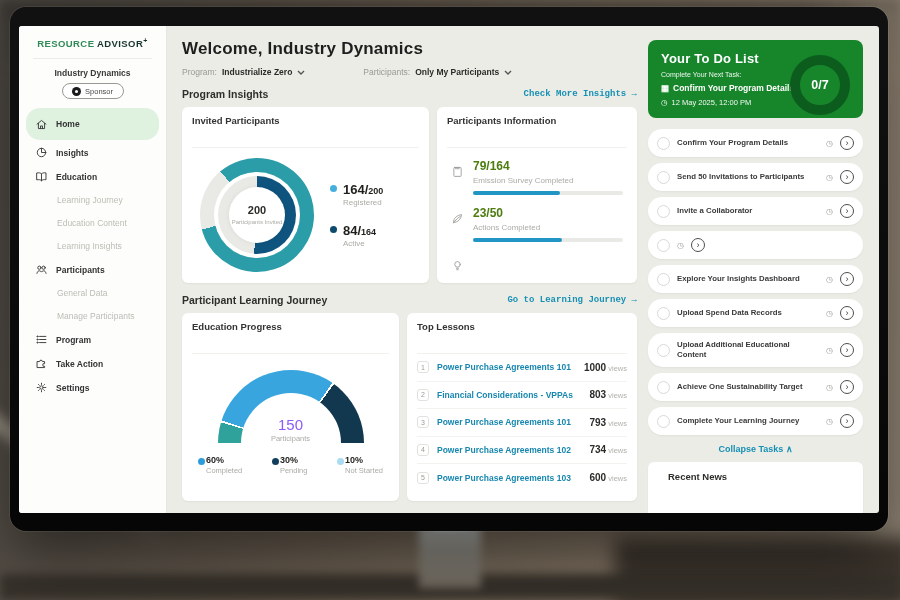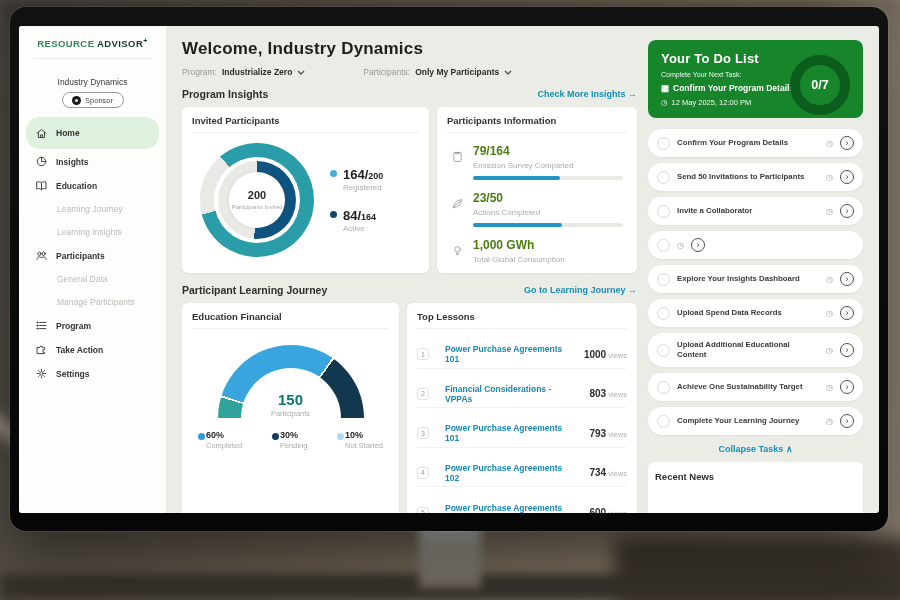--- a/index.html
+++ b/index.html
@@ -15,45 +15,45 @@
   .stand-cap { position:absolute; left:427px; top:519px; width:47px; height:15px; border-radius:50%; background:linear-gradient(#e8eceb,#aab0ad); filter:blur(1px); }
 
   .monitor { position:absolute; left:10px; top:7px; width:878px; height:524px; background:linear-gradient(#111,#060606); border-radius:16px;
     box-shadow:0 0 0 1px rgba(255,255,255,.07), 0 26px 60px rgba(0,0,0,.5); }
   .screen { position:absolute; left:9px; top:19px; width:860px; height:487px; background:#ECECE7; border-radius:3px; overflow:hidden; display:flex; }
 
   
   .sidebar { width:148px; flex-shrink:0; background:#FDFDFB; border-right:1px solid #E6E6E1; padding-top:11px; display:flex; flex-direction:column; }
   .logo { text-align:center; font-weight:bold; font-size:9.5px; letter-spacing:.4px; padding-bottom:9px; margin:0 14px; border-bottom:1px solid #ECECE7; }
   .logo .p1 { color:#2F8A57; } .logo .p2 { color:#17352C; } .logo sup { font-size:7px; color:#17352C; }
-  .org { text-align:center; margin-top:18px; font-size:8.5px; font-weight:normal; color:#3A3A3A; }
+  .org { text-align:center; margin-top:9px; font-size:8.5px; font-weight:bold; color:#3A3A3A; }
   .sponsor { margin:5px auto 9px; width:62px; height:16px; border:1px solid #9a9a94; border-radius:9px; display:flex; align-items:center; justify-content:center; gap:4px; font-size:7.5px; color:#4a4a46; background:#fff; }
   .sponsor .sdot { width:9px; height:9px; border-radius:50%; background:#1b1b1b; position:relative; }
   .sponsor .sdot::after { content:""; position:absolute; left:3px; top:3px; width:3px; height:3px; border-radius:50%; background:#fff; }
   .nav { display:flex; flex-direction:column; gap:1px; padding-bottom:8px; }
   .nav-item { display:flex; align-items:center; gap:8px; height:23px; padding:0 10px 0 16px; font-size:8.5px; font-weight:bold; color:#333; cursor:pointer; }
   .nav-item.active { background:#DFF2E0; border-radius:14px; margin:0 7px; padding-left:9px; height:32px; }
   .nav-item.sub { padding-left:38px; color:#BCBCB6; font-weight:normal; height:22px; }
   .nav-item svg { width:13px; height:13px; stroke:#3F3F3F; fill:none; stroke-width:1.2; stroke-linecap:round; stroke-linejoin:round; flex-shrink:0; }
 
   
   .main { flex:1; padding:13px 11px 0 15px; min-width:0; }
   .welcome { font-size:17px; font-weight:bold; color:#1E1E1E; letter-spacing:.2px; }
   .filters { display:flex; gap:58px; margin-top:8px; }
   .filter { display:flex; align-items:center; gap:5px; font-size:8.5px; }
   .filter .flabel { color:#9a9a95; }
   .filter .fvalue { color:#2b2b28; font-weight:bold; }
   .chev { width:8px; height:5px; stroke:#555; fill:none; stroke-width:1.4; }
   .sec-hdr { display:flex; justify-content:space-between; align-items:center; margin-top:11px; margin-bottom:7px; }
   .sec-title { font-size:10.5px; font-weight:bold; color:#2E2E2B; }
-  .sec-link { font-size:9px; font-weight:bold; color:#1790B4; cursor:pointer; }
+  .sec-link { font-size:9px; font-weight:bold; color:#1790B4; cursor:pointer;font-family:Liberation Mono, monospace; }
   .cards-row1 { display:grid; grid-template-columns:247px 1fr; gap:8px; }
   .cards-row2 { display:grid; grid-template-columns:217px 1fr; gap:8px; }
   .card { background:#fff; border-radius:6px; box-shadow:0 1px 2px rgba(0,0,0,.05); padding:8px 10px 9px; }
-  .card-title { font-size:9.5px; font-weight:bold; color:#333; padding-bottom:6px; border-bottom:1px solid #F0F0EC; }
+  .card-title { font-size:9.5px; font-weight:bold; color:#333; padding-bottom:21px; border-bottom:1px solid #F0F0EC; }
 
   
   .invited-body { display:flex; align-items:center; gap:16px; padding:10px 0 2px 8px; }
   .donut { position:relative; width:114px; height:114px; flex-shrink:0; }
   .ring-o { position:absolute; inset:0; border-radius:50%; transform:rotate(-40deg); }
   .hole1 { position:absolute; inset:14px; border-radius:50%; background:#fff; }
   .ring-i { position:absolute; inset:18px; border-radius:50%; }
   .hole2 { position:absolute; inset:29px; border-radius:50%; background:#fff; display:flex; flex-direction:column; align-items:center; justify-content:center; box-shadow:0 0 5px rgba(0,0,0,.07); }
   .hole2 .cv { font-size:11px; font-weight:bold; color:#2b2b28; }
   .hole2 .cl { font-size:6px; color:#ababa6; text-align:center; line-height:1.5; margin-top:2px; }
@@ -72,29 +72,29 @@
   .pinfo-lab { font-size:8px; color:#ababa6; margin-top:3px; }
   .bar-track { height:4px; background:#E9E9E5; border-radius:2px; margin-top:6px; }
   .bar-fill { height:4px; border-radius:2px; background:#2196C4; }
 
   
   .gauge-wrap { display:flex; justify-content:center; padding-top:16px; }
   .gauge { position:relative; width:146px; height:73px; overflow:hidden; }
   .gauge-arc { position:absolute; left:0; top:0; width:146px; height:146px; border-radius:50%; }
   .gauge-hole { position:absolute; left:23px; top:23px; width:100px; height:100px; border-radius:50%; background:#fff; }
   .gauge-center { position:absolute; left:0; right:0; bottom:0; text-align:center; }
-  .gauge-center .gv { font-size:15px; font-weight:bold; color:#0f766e; }
+  .gauge-center .gv { font-size:15px; font-weight:normal; color:#8b5cf6; }
   .gauge-center .gl { font-size:7.5px; color:#ababa6; margin-top:1px; }
   .glegend { display:flex; justify-content:space-between; padding:12px 6px 0; }
   .gleg-item { display:flex; gap:1px; align-items:flex-start; }
   .gleg-pct { font-size:9px; font-weight:bold; color:#1f1f1c; }
   .gleg-lab { font-size:7.5px; color:#ababa6; margin-top:1px; }
 
   
-  .lesson-row { display:flex; align-items:center; gap:16px; height:27.5px; border-bottom:1px solid #F2F2EE;margin-top:12px; }
+  .lesson-row { display:flex; align-items:center; gap:8px; height:27.5px; border-bottom:1px solid #F2F2EE; }
   .lesson-row:last-child { border-bottom:none; }
   .lnum { width:12px; height:12px; border:1px solid #E2E2DD; border-radius:3px; font-size:7px; color:#9a9a95; display:flex; align-items:center; justify-content:center; flex-shrink:0; }
   .ltitle { flex:1; font-size:8.5px; font-weight:bold; color:#1787B0; cursor:pointer; }
   .lviews { font-size:10px; font-weight:bold; color:#2b2b28; }
   .lviews small { font-size:7.5px; font-weight:normal; color:#b0b0ab; }
 
   
   .rightcol { width:231px; flex-shrink:0; padding:14px 16px 0 0; display:flex; flex-direction:column; }
   .todo-card { background:#17862B; border-radius:8px; padding:11px 13px; color:#fff; position:relative; flex-shrink:0; }
   .todo-title { font-size:13px; font-weight:bold; letter-spacing:.2px; }
@@ -102,21 +102,21 @@
   .todo-task { font-size:8.5px; font-weight:bold; margin-top:5px; display:flex; gap:4px; align-items:center; }
   .todo-date { font-size:7.5px; margin-top:5px; display:flex; gap:4px; align-items:center; opacity:.95; }
   .todo-ring { position:absolute; right:13px; top:15px; width:60px; height:60px; border-radius:50%; border:10px solid #0B5C1D; display:flex; align-items:center; justify-content:center; font-size:12.5px; font-weight:bold; }
   .task-list { margin-top:11px; display:flex; flex-direction:column; gap:6px; }
   .task-row { background:#fff; border-radius:15px; padding:7px 9px; display:flex; align-items:center; gap:7px; box-shadow:0 1px 2px rgba(0,0,0,.05); cursor:pointer; }
   .task-check { width:13px; height:13px; border:1.4px solid #D9D9D4; border-radius:50%; flex-shrink:0; }
   .task-label { flex:1; font-size:7.8px; font-weight:bold; color:#3A3A3A; line-height:1.3; }
   .task-clock { font-size:8px; color:#a0a09b; }
   .task-chev { width:14px; height:14px; border:1.2px solid #4e4e4a; border-radius:50%; display:flex; align-items:center; justify-content:center; font-size:9px; color:#3a3a36; flex-shrink:0; padding-bottom:1px; }
   .collapse-link { text-align:center; font-size:9px; font-weight:bold; color:#1790B4; margin:9px 0 8px; cursor:pointer; }
-  .news-card { background:#fff; border-radius:6px 6px 0 0; padding:9px 7px; flex:1; box-shadow:0 1px 2px rgba(0,0,0,.05); }
+  .news-card { background:#fff; border-radius:6px 6px 0 0; padding:9px 20px; flex:1; box-shadow:0 1px 2px rgba(0,0,0,.05); }
   .news-title { font-size:9.5px; font-weight:bold; color:#2E2E2B; }
 </style>
 </head>
 <body>
 
 <div class="photo-bg"></div>
 <div class="bg-top"></div>
 <div class="bg-right"></div>
 <div class="bg-left-streak"></div>
 <div class="bg-br-block"></div>
@@ -152,20 +152,23 @@
         <span>Insights</span>
       </div>
       <div class="nav-item">
         <svg viewBox="0 0 16 16">
               <path d="M2.5 3.6 C5 3.1 6.8 3.6 8 4.8 C9.2 3.6 11 3.1 13.5 3.6 V12 C11 11.5 9.2 12 8 13.2 C6.8 12 5 11.5 2.5 12 Z M8 4.8 V13.2"></path>
             </svg>
         <span>Education</span>
       </div>
       <div class="nav-item sub">
             <span>Learning Journey</span>
+          </div>
+      <div class="nav-item sub">
+            <span>Education Content</span>
           </div>
       <div class="nav-item sub">
             <span>Learning Insights</span>
           </div>
       <div class="nav-item">
         <svg viewBox="0 0 16 16">
               <circle cx="5.4" cy="5.8" r="2"></circle>
               <circle cx="10.6" cy="5.8" r="2"></circle>
               <path d="M2.4 12.8 C3 10.2 4.2 9.6 5.4 9.6 C6.6 9.6 7.4 10.2 8 11.2 C8.6 10.2 9.4 9.6 10.6 9.6 C11.8 9.6 13 10.2 13.6 12.8"></path>
             </svg>
@@ -285,37 +288,33 @@
             <div class="bar-track">
                   <div class="bar-fill" style="width: 59%;"></div>
                 </div>
           </div>
         </div>
         <div class="pinfo-row">
           <svg viewBox="0 0 16 16">
                 <circle cx="8" cy="6.6" r="3.4"></circle>
                 <path d="M6.6 11.4 h2.8 M7.1 13.2 h1.8"></path>
               </svg>
-          <div class="pinfo-c">
-            <div class="pinfo-val">1,000 GWh</div>
-            <div class="pinfo-lab">Total Global Consumption</div>
-          </div>
         </div>
       </div>
     </div>
 
     <div class="sec-hdr">
       <span class="sec-title">Participant Learning Journey</span>
       <span class="sec-link">Go to Learning Journey  →</span>
     </div>
 
     <div class="cards-row2">
 
       <div class="card">
-        <div class="card-title">Education Financial</div>
+        <div class="card-title">Education Progress</div>
         <div class="gauge-wrap">
           <div class="gauge">
             <div class="gauge-arc" style="background: conic-gradient(from 270deg, rgb(47, 163, 155) 0deg, rgb(47, 163, 155) 16.4deg, rgb(255, 255, 255) 16.4deg, rgb(255, 255, 255) 18deg, rgb(56, 165, 222) 18deg, rgb(56, 165, 222) 124.4deg, rgb(255, 255, 255) 124.4deg, rgb(255, 255, 255) 126deg, rgb(18, 56, 79) 126deg, rgb(18, 56, 79) 180deg, transparent 180deg, transparent 360deg);"></div>
             <div class="gauge-hole"></div>
             <div class="gauge-center">
               <div class="gv">150</div>
               <div class="gl">Participants</div>
             </div>
           </div>
         </div>

